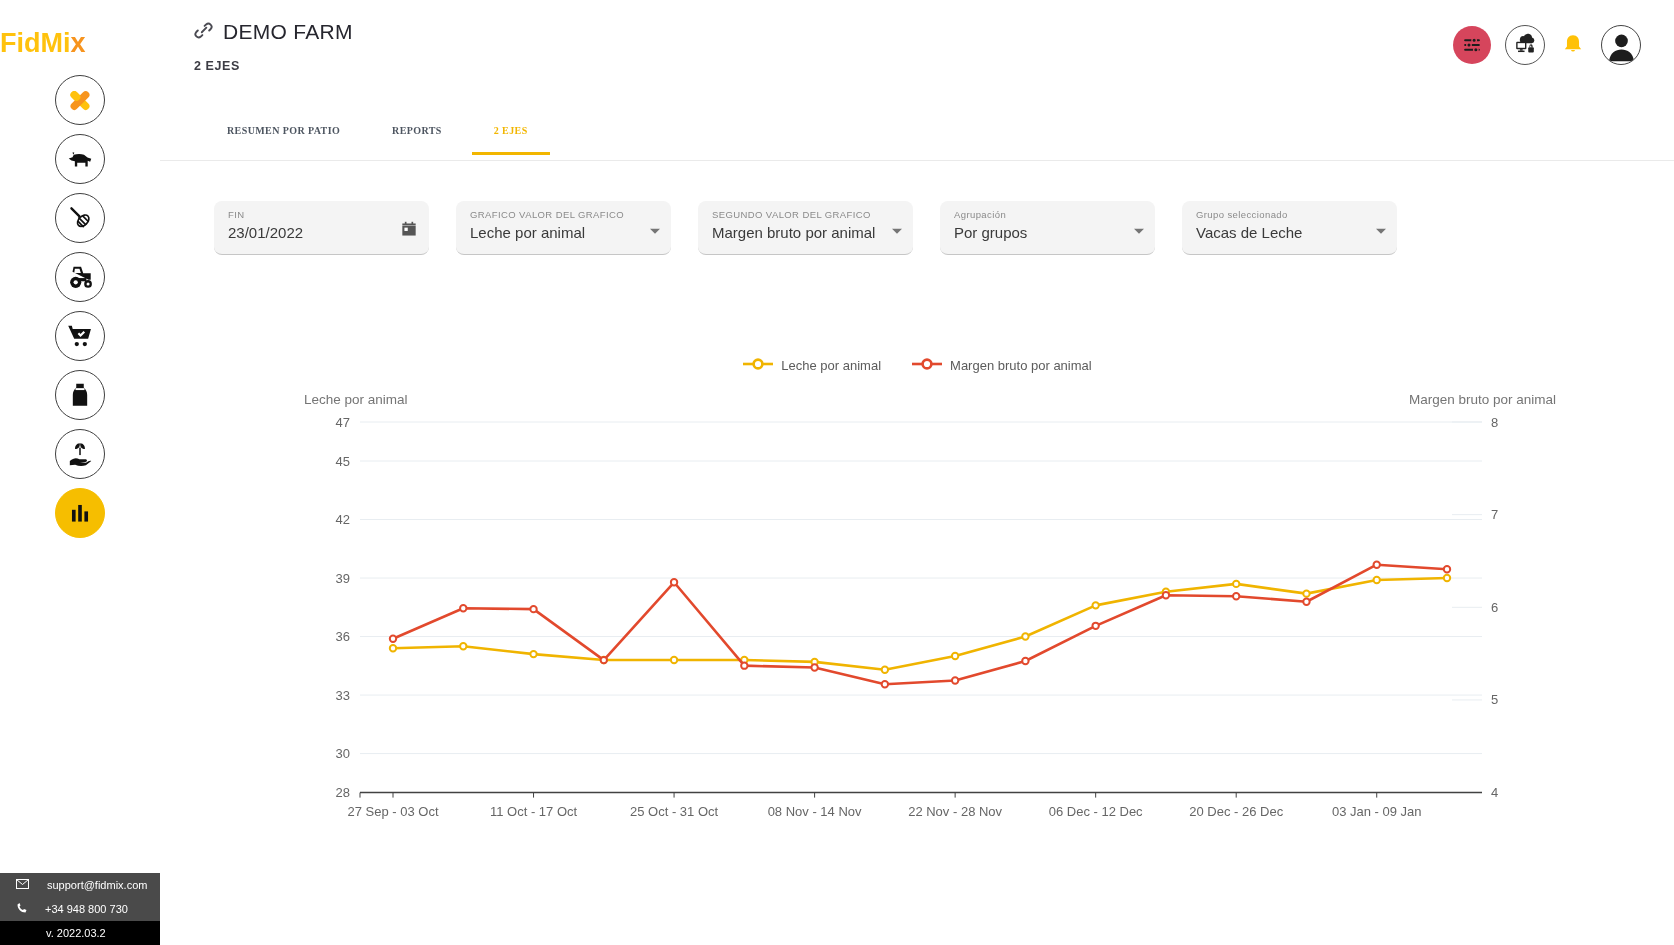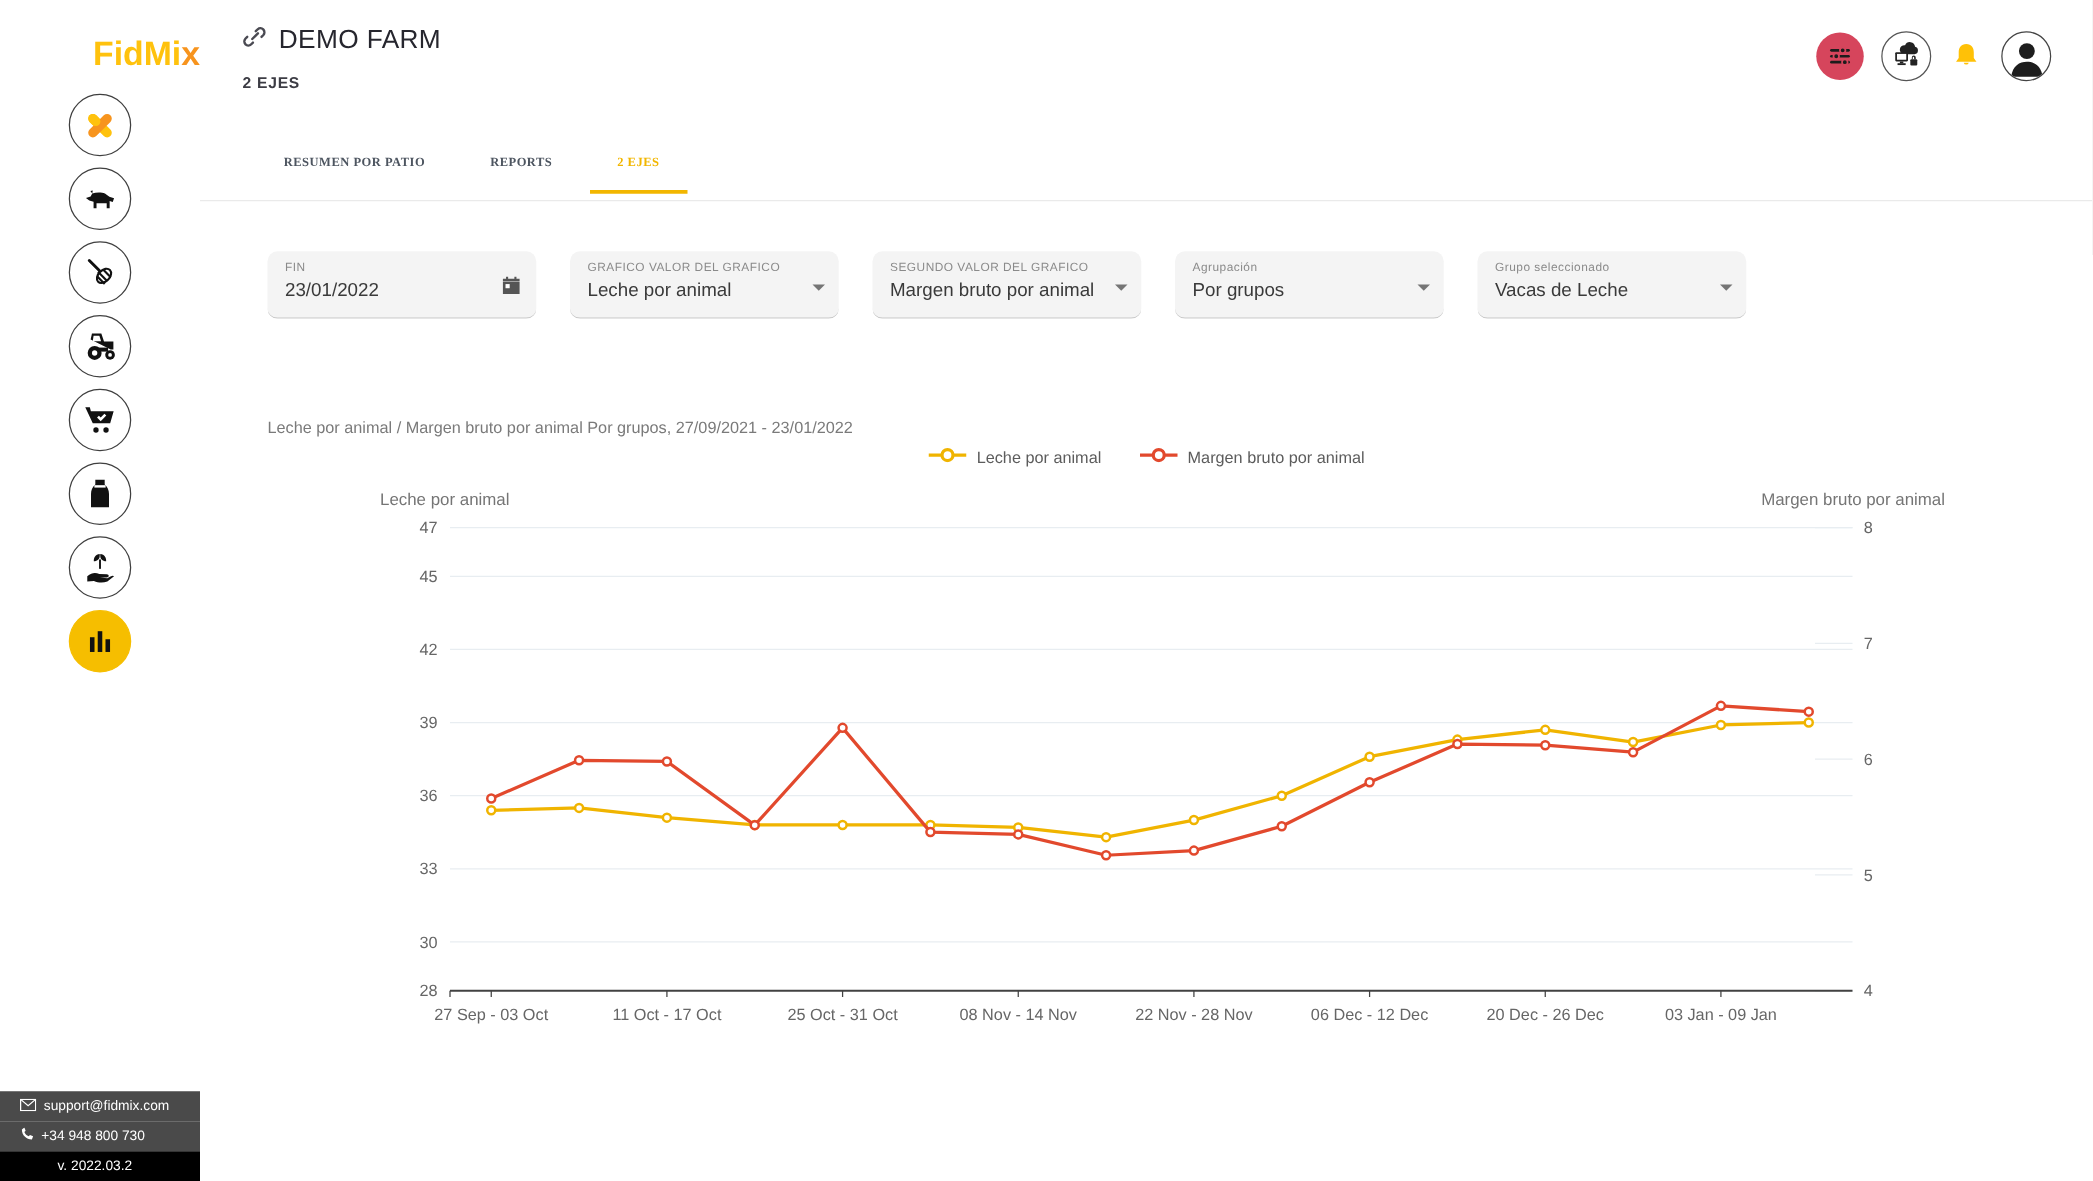--- a/index.html
+++ b/index.html
@@ -1,30 +1,30 @@
 <!DOCTYPE html>
 <html><head>
 <meta charset="utf-8">
 <style>
   html,body{margin:0;padding:0;background:#e9e9e9;}
   *{box-sizing:border-box;}
   .app{position:relative;width:1674px;height:945px;background:#fff;overflow:hidden;
        font-family:"Liberation Sans",sans-serif;color:#333;}
   
   .sidebar{position:absolute;left:0;top:0;width:160px;height:945px;background:#fff;z-index:3;}
-  .logo{margin-top:28px;text-align:right;font-size:27px;font-weight:bold;letter-spacing:0;}
+  .logo{margin-top:28px;text-align:left;font-size:27px;font-weight:bold;letter-spacing:0;}
   .logo .main-part{color:#ffc20d;}
   .logo .accent-part{color:#f7941e;}
   .nav{margin-top:16px;display:flex;flex-direction:column;align-items:center;gap:9px;}
   .nav-circle{width:50px;height:50px;border-radius:50%;border:1px solid #3f3f3f;
               display:flex;align-items:center;justify-content:center;cursor:pointer;background:#fff;}
   .nav-circle.active{background:#f6be00;border-color:#f6be00;}
   .nav-circle svg{display:block;}
   .side-footer{position:absolute;left:0;bottom:0;width:160px;font-size:11px;color:#fff;}
-  .side-footer .row{height:24px;display:flex;align-items:center;padding-left:16px;gap:6px;background:#4a4a4a;}
+  .side-footer .row{height:24px;display:flex;align-items:center;padding-left:16px;gap:18px;background:#4a4a4a;}
   .side-footer .row.version{background:#000;padding-left:46px;}
   
   .main{position:absolute;left:160px;top:0;width:1514px;height:945px;background:#fff;}
   .header-title{position:absolute;left:34px;top:20px;display:flex;align-items:center;gap:10px;}
   .header-title h1{margin:0;font-size:21px;font-weight:normal;color:#26262e;letter-spacing:.3px;}
   .header-sub{position:absolute;left:34px;top:59px;font-size:12.5px;font-weight:bold;color:#3c3c44;letter-spacing:.6px;}
   .topbar{position:absolute;top:24px;right:33px;display:flex;align-items:center;gap:14px;height:42px;}
   .tb-red{width:38px;height:38px;border-radius:50%;background:#d6455c;display:flex;align-items:center;justify-content:center;cursor:pointer;}
   .tb-outline{width:40px;height:40px;border-radius:50%;background:#fff;border:1.5px solid #555;display:flex;align-items:center;justify-content:center;cursor:pointer;}
   .tb-plain{width:28px;height:28px;display:flex;align-items:center;justify-content:center;cursor:pointer;}
@@ -282,21 +282,20 @@
         </div>
         <div class="filter-box">
           <span class="filter-label">Grupo seleccionado</span>
           <span class="filter-value">Vacas de Leche</span>
           <span class="filter-icon"><svg width="12" height="8" viewBox="0 0 12 8">
               <path d="M1 1.5 L6 6.5 L11 1.5z" fill="#757575"></path>
             </svg></span>
         </div>
       </div>
 
-    <div class="chart-title">Leche por animal / Margen bruto por animal Por grupos, 27/09/2021 - 23/01/2022</div>
     <div class="legend" id="legend">
         <div class="legend-item">
           <span><svg width="32" height="12" viewBox="0 0 32 12">
               <line x1="1" y1="6" x2="31" y2="6" stroke="#f0b400" stroke-width="2.6"></line>
               <circle cx="16" cy="6" r="4.4" fill="#fff" stroke="#f0b400" stroke-width="2.6"></circle>
             </svg></span>
           <span>Leche por animal</span>
         </div>
         <div class="legend-item">
           <span><svg width="32" height="12" viewBox="0 0 32 12">

